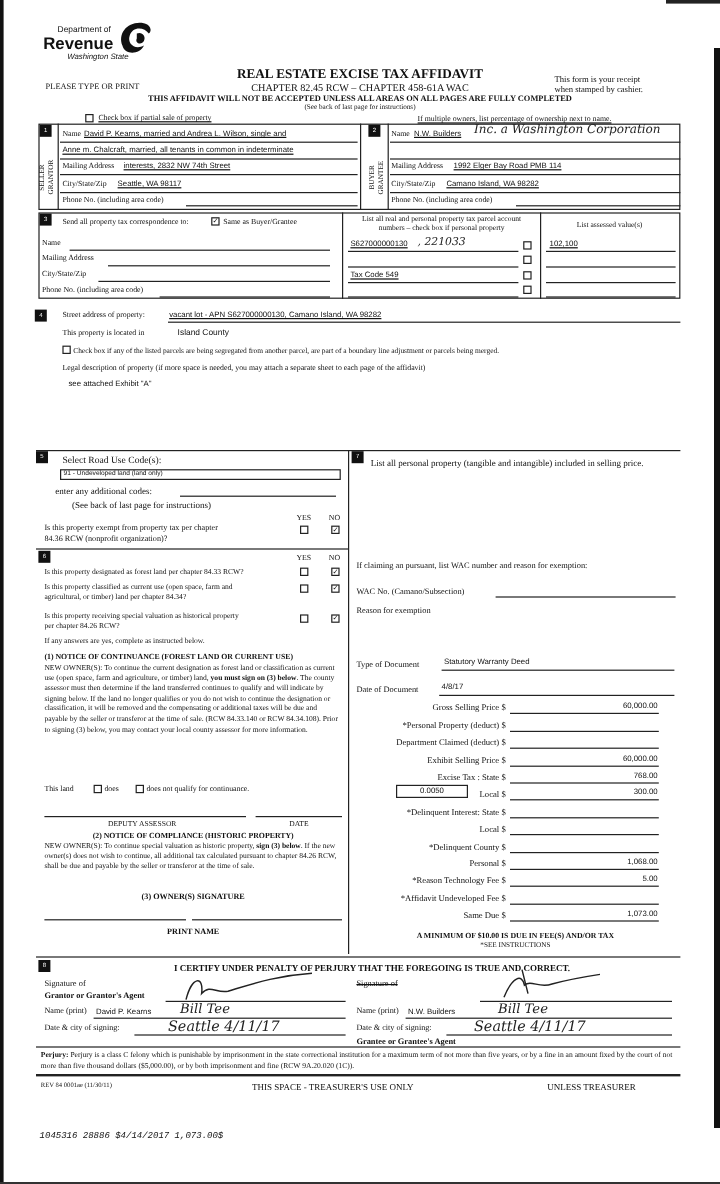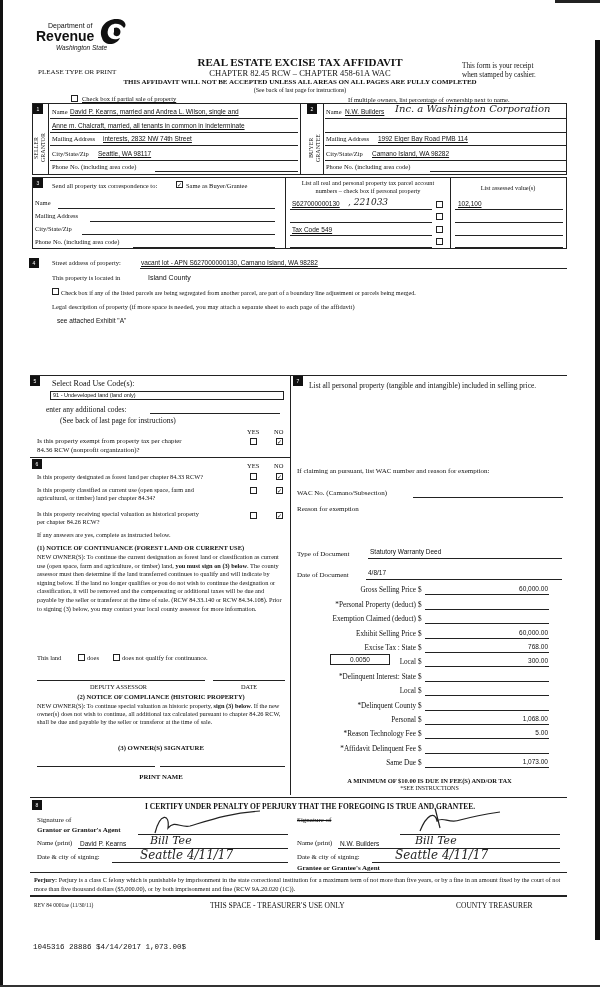--- a/index.html
+++ b/index.html
@@ -1,20 +1,20 @@
 <!DOCTYPE html>
 <html><head>
 <meta charset="utf-8">
 <style>
   * { box-sizing: border-box; margin: 0; padding: 0; }
   html, body { width: 600px; height: 987px; background: #fff; overflow: hidden; }
   body { position: relative; font-family: "Liberation Serif", serif; color: #111; font-size: 7px; }
   .abs { position: absolute; }
   .sans { font-family: "Liberation Sans", sans-serif; }
-  .mono { font-family: "Liberation Mono", monospace; }
+  .mono { font-family: "Liberation Mono", monospace; font-style: italic; }
   .edge-left { position: absolute; left: 0; top: 0; width: 3px; height: 987px; background: #111; }
   .edge-right { position: absolute; right: 0; top: 40px; width: 5px; height: 900px; background: #111; }
   .edge-bottom { position: absolute; left: 0; bottom: 0; width: 600px; height: 2px; background: #333; }
   .edge-top-right { position: absolute; right: 0; top: 0; width: 45px; height: 3px; background: #222; }
 
   .num-badge { position: absolute; background: #111; color: #fff; font-size: 5px; text-align: center; line-height: 10px; width: 10px; height: 10px; font-family: "Liberation Sans", sans-serif; }
   .box { position: absolute; border: 1px solid #222; }
   .line { position: absolute; border-bottom: 1px solid #222; height: 0; }
   .vline { position: absolute; border-left: 1px solid #222; width: 0; }
   .cb { position: absolute; width: 7px; height: 7px; border: 1px solid #222; background: #fff; font-size: 6px; line-height: 5px; text-align: center; font-family: "DejaVu Sans", sans-serif; }
@@ -245,21 +245,21 @@
 
 <div id="calc-rows">
     <div class="calc-label" style="top: 586px;">Gross Selling Price</div>
     <div class="calc-dollar" style="top: 586px;">$</div>
     <div class="calc-line" style="top: 594px;"></div>
     <div class="calc-val" style="top: 585px;">60,000.00</div>
     <div class="calc-label" style="top: 601px;">*Personal Property (deduct)</div>
     <div class="calc-dollar" style="top: 601px;">$</div>
     <div class="calc-line" style="top: 609px;"></div>
     <div class="calc-val" style="top: 600px;"></div>
-    <div class="calc-label" style="top: 615px;">Exemption Claimed (deduct)</div>
+    <div class="calc-label" style="top: 615px;">Department Claimed (deduct)</div>
     <div class="calc-dollar" style="top: 615px;">$</div>
     <div class="calc-line" style="top: 623px;"></div>
     <div class="calc-val" style="top: 614px;"></div>
     <div class="calc-label" style="top: 630px;">Exhibit Selling Price</div>
     <div class="calc-dollar" style="top: 630px;">$</div>
     <div class="calc-line" style="top: 638px;"></div>
     <div class="calc-val" style="top: 629px;">60,000.00</div>
     <div class="calc-label" style="top: 644px;">Excise Tax : State</div>
     <div class="calc-dollar" style="top: 644px;">$</div>
     <div class="calc-line" style="top: 652px;"></div>
@@ -281,36 +281,36 @@
     <div class="calc-line" style="top: 710px;"></div>
     <div class="calc-val" style="top: 701px;"></div>
     <div class="calc-label" style="top: 716px;">Personal</div>
     <div class="calc-dollar" style="top: 716px;">$</div>
     <div class="calc-line" style="top: 724px;"></div>
     <div class="calc-val" style="top: 715px;">1,068.00</div>
     <div class="calc-label" style="top: 730px;">*Reason Technology Fee</div>
     <div class="calc-dollar" style="top: 730px;">$</div>
     <div class="calc-line" style="top: 738px;"></div>
     <div class="calc-val" style="top: 729px;">5.00</div>
-    <div class="calc-label" style="top: 745px;">*Affidavit Delinquent Fee</div>
+    <div class="calc-label" style="top: 745px;">*Affidavit Undeveloped Fee</div>
     <div class="calc-dollar" style="top: 745px;">$</div>
     <div class="calc-line" style="top: 753px;"></div>
     <div class="calc-val" style="top: 744px;"></div>
     <div class="calc-label" style="top: 759px;">Same Due</div>
     <div class="calc-dollar" style="top: 759px;">$</div>
     <div class="calc-line" style="top: 767px;"></div>
     <div class="calc-val" style="top: 758px;">1,073.00</div>
   </div>
 
 <div class="abs bold center" style="left:297px;top:777px;width:265px;font-size:6.5px;">A MINIMUM OF $10.00 IS DUE IN FEE(S) AND/OR TAX</div>
 <div class="abs center" style="left:297px;top:785px;width:265px;font-size:6px;">*SEE INSTRUCTIONS</div>
 
 <div class="line" style="left:30px;top:797px;width:537px;"></div>
 <div class="num-badge" style="left:32px;top:800px;">8</div>
-<div class="abs bold center" style="left:120px;top:802px;width:380px;font-size:7.5px;">I CERTIFY UNDER PENALTY OF PERJURY THAT THE FOREGOING IS TRUE AND GRANTEE.</div>
+<div class="abs bold center" style="left:120px;top:802px;width:380px;font-size:7.5px;">I CERTIFY UNDER PENALTY OF PERJURY THAT THE FOREGOING IS TRUE AND CORRECT.</div>
 
 <div class="abs" style="left:37px;top:816px;font-size:7px;">Signature of</div>
 <div class="abs bold" style="left:37px;top:826px;font-size:7px;">Grantor or Grantor's Agent</div>
 <div class="line" style="left:138px;top:834px;width:150px;"></div>
 <svg class="abs" style="left:150px;top:808px;" width="120" height="30" viewBox="0 0 120 30">
     <path d="M5 25 C 10 5, 20 5, 18 20 C 25 12, 30 20, 40 18 C 60 12, 80 5, 110 3" stroke="#222" fill="none" stroke-width="1.2"></path>
   </svg>
 <div class="abs" style="left:37px;top:839px;font-size:6.8px;">Name (print)</div>
 <div class="abs fill" style="left:80px;top:840px;text-decoration:none;">David P. Kearns</div>
 <div class="abs hand" style="left:150px;top:834px;font-size:11px;">Bill Tee</div>
@@ -334,14 +334,14 @@
 <div class="line" style="left:372px;top:862px;width:188px;"></div>
 
 <div class="line" style="left:30px;top:872px;width:537px;"></div>
 
 <div class="abs" style="left:34px;top:876px;width:530px;font-size:6.3px;line-height:8.5px;">
   <span class="bold">Perjury:</span><span> Perjury is a class C felony which is punishable by imprisonment in the state correctional institution for a maximum term of not more than five years, or by a fine in an amount fixed by the court of not more than five thousand dollars ($5,000.00), or by both imprisonment and fine (RCW 9A.20.020 (1C)).</span>
 </div>
 <div class="line" style="left:30px;top:895px;width:537px;border-bottom-width:2px;"></div>
 <div class="abs" style="left:34px;top:902px;font-size:5.5px;">REV 84 0001ae (11/30/11)</div>
 <div class="abs" style="left:210px;top:901px;font-size:7.5px;">THIS SPACE - TREASURER'S USE ONLY</div>
-<div class="abs" style="left:456px;top:901px;font-size:7.5px;">COUNTY TREASURER</div>
+<div class="abs" style="left:456px;top:901px;font-size:7.5px;">UNLESS TREASURER</div>
 <div class="abs mono" style="left:33px;top:943px;font-size:7.5px;">1045316 28886 $4/14/2017 1,073.00$</div>
 
 </body></html>

